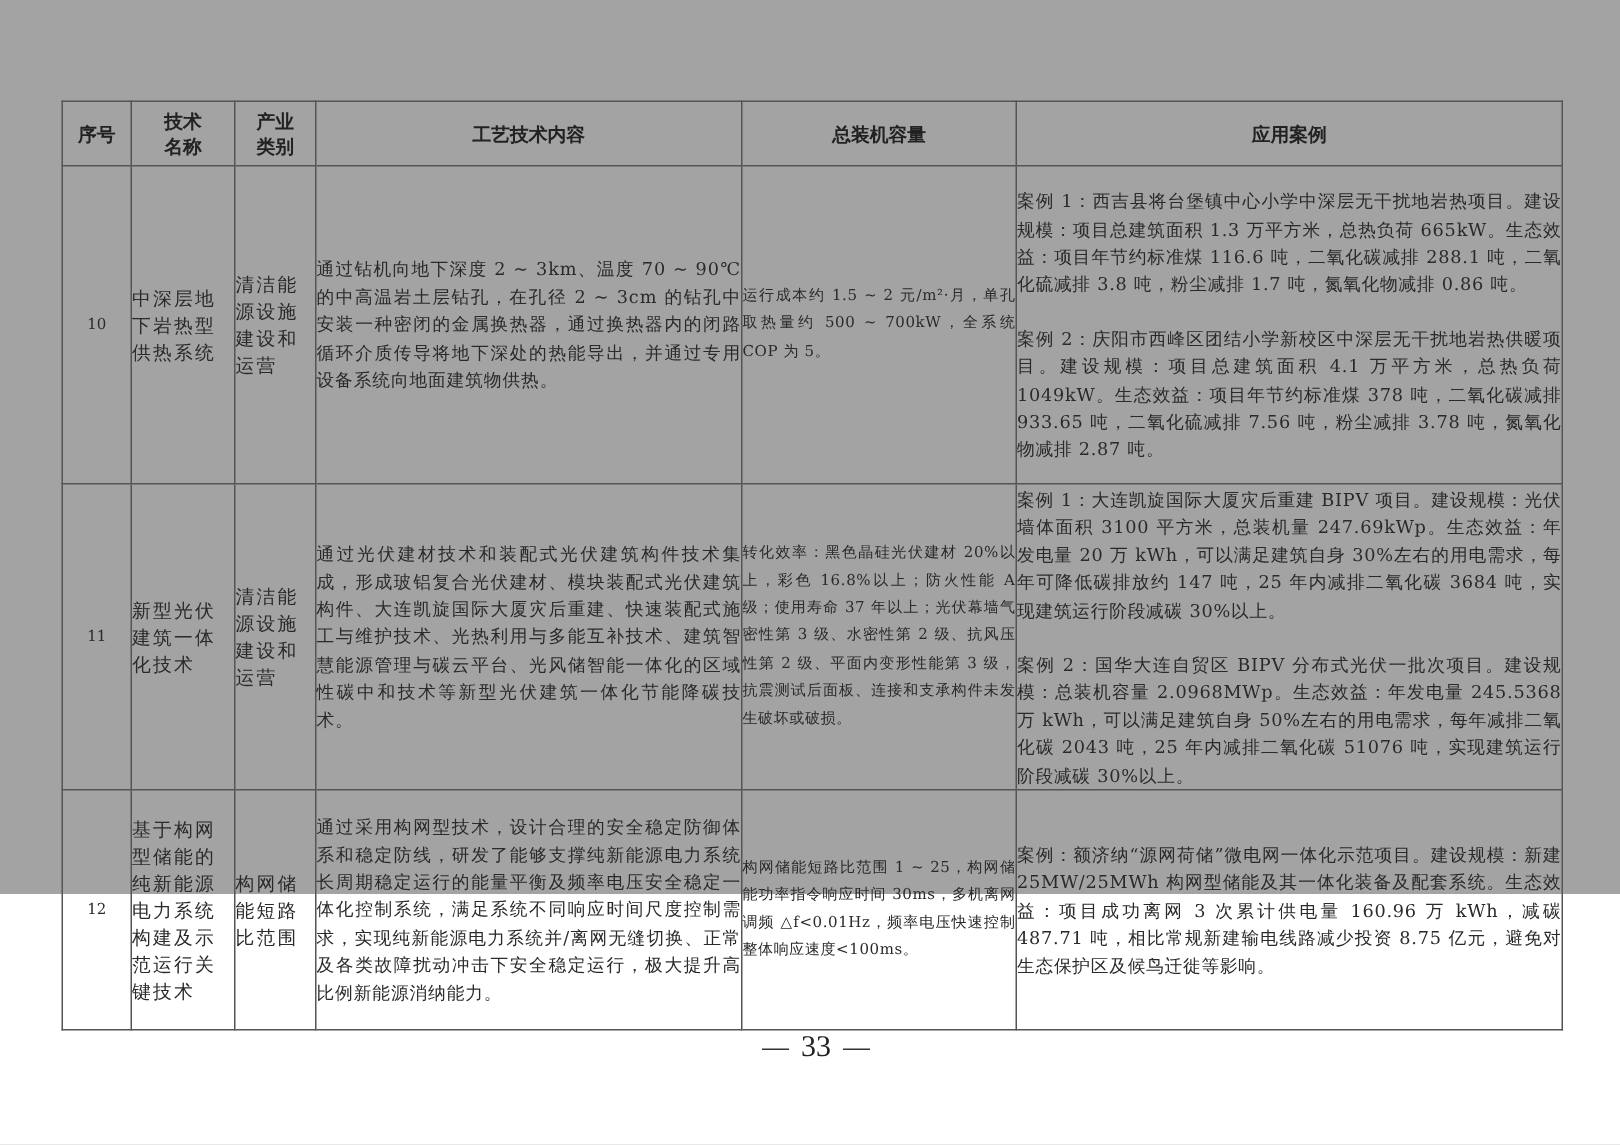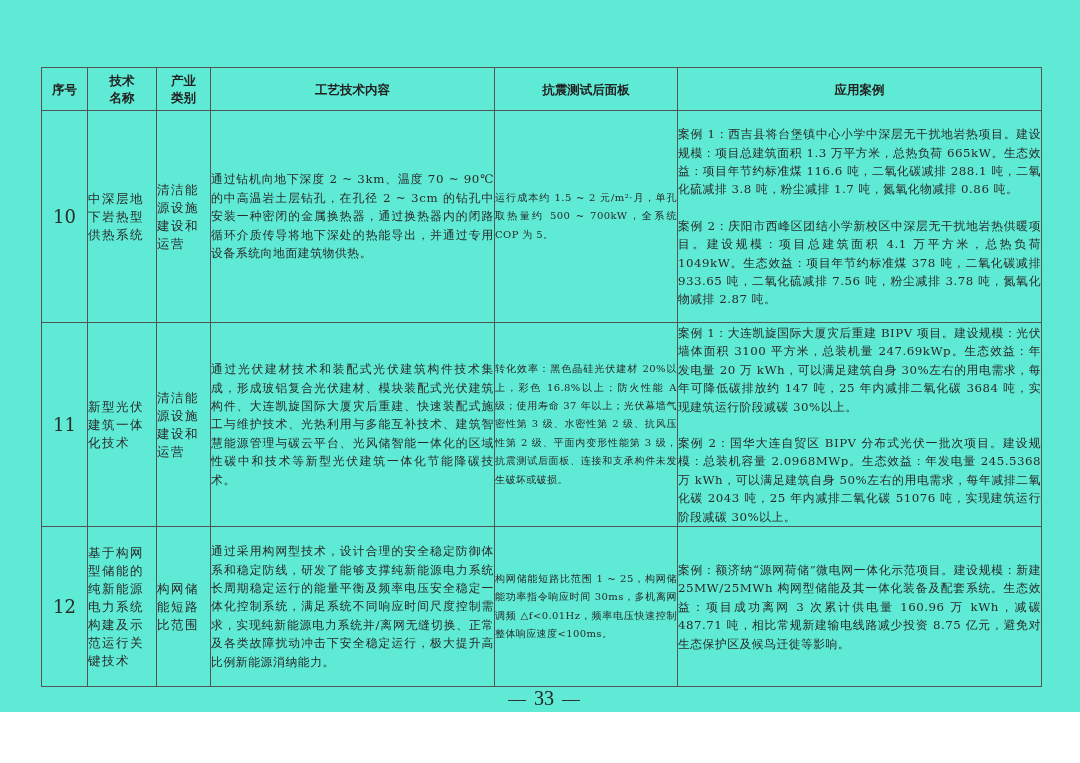--- a/index.html
+++ b/index.html
@@ -1,38 +1,38 @@
 <!DOCTYPE html>
 <html><head>
 <meta charset="utf-8">
 <style>
   html, body { margin: 0; padding: 0; background: #ffffff; }
   body { width: 1080px; height: 763px; position: relative; overflow: hidden;
          font-family: "DejaVu Serif", "Liberation Serif", serif; color: #2a2a2a; }
-  .page { position: absolute; left: 0; top: 0; width: 1080px; height: 712px; background: #5eead4; }
+  .page { position: absolute; left: 0; top: 0; width: 1080px; height: 596px; background: #a3a3a3; }
   table.tech {
     position: absolute; left: 41px; top: 67px; width: 1000px;
     border-collapse: collapse; table-layout: fixed;
     border: 1.6px solid #3a3a3a;
   }
   table.tech th, table.tech td {
     border: 1px solid #555; padding: 0; vertical-align: middle;
   }
   table.tech th {
     font-family: "DejaVu Sans", "Liberation Sans", sans-serif;
     font-weight: bold; font-size: 12.5px; color: #222; text-align: center;
     height: 42px; line-height: 17px;
   }
   .col-no { width: 46px; }
   .col-name { width: 69px; }
   .col-cat { width: 54px; }
   .col-proc { width: 284px; }
   .col-param { width: 183px; }
   .col-case { width: 364px; }
-  td.no { text-align: center; font-size: 18px; }
+  td.no { text-align: center; font-size: 10px; }
   td.name, td.cat { text-align: left; font-size: 12.5px; line-height: 18px; padding: 0 6px 0 7px; letter-spacing: 1.5px; }
   td.proc { font-size: 11.8px; line-height: 18.4px; padding: 0 6px 0 8px; text-align: justify; letter-spacing: 0.6px; margin-left: 24px; }
   td.param { font-size: 10px; line-height: 18.4px; padding: 0 5px 0 8px; text-align: justify; letter-spacing: 0.4px; }
   td.case { font-size: 11.8px; line-height: 18.4px; padding: 0 6px 0 8px; text-align: justify; vertical-align: top; letter-spacing: 0.5px; }
   .case-block { padding-top: 1px; }
   .case-gap { height: 17px; }
   tr.r10 { height: 212px; }
   tr.r11 { height: 203px; }
   tr.r12 { height: 160px; }
   td.case.center { vertical-align: middle; }
@@ -60,21 +60,21 @@
         <th>序号</th>
         <th>
           <div>技术</div>
           <div>名称</div>
         </th>
         <th>
           <div>产业</div>
           <div>类别</div>
         </th>
         <th>工艺技术内容</th>
-        <th>抗震测试后面板</th>
+        <th>总装机容量</th>
         <th>应用案例</th>
       </tr>
     </thead>
     <tbody>
       <tr class="r10">
         <td class="no">10</td>
         <td class="name">中深层地下岩热型供热系统</td>
         <td class="cat">清洁能源设施建设和运营</td>
         <td class="proc">通过钻机向地下深度 2 ~ 3km、温度 70 ~ 90℃的中高温岩土层钻孔，在孔径 2 ~ 3cm 的钻孔中安装一种密闭的金属换热器，通过换热器内的闭路循环介质传导将地下深处的热能导出，并通过专用设备系统向地面建筑物供热。</td>
         <td class="param">运行成本约 1.5 ~ 2 元/m²·月，单孔取热量约 500 ~ 700kW，全系统 COP 为 5。</td>

